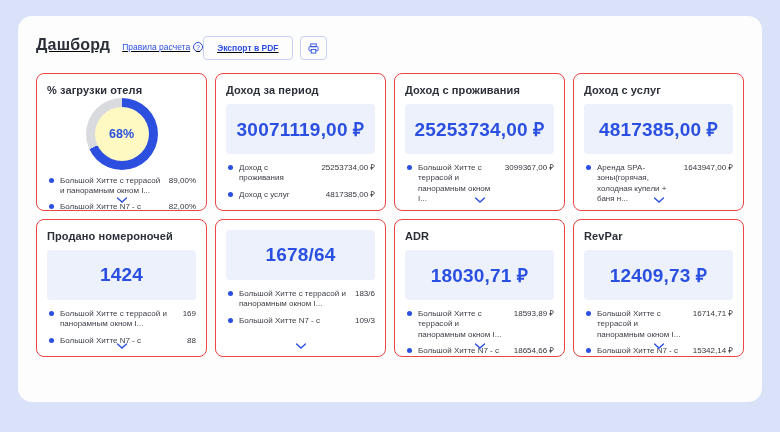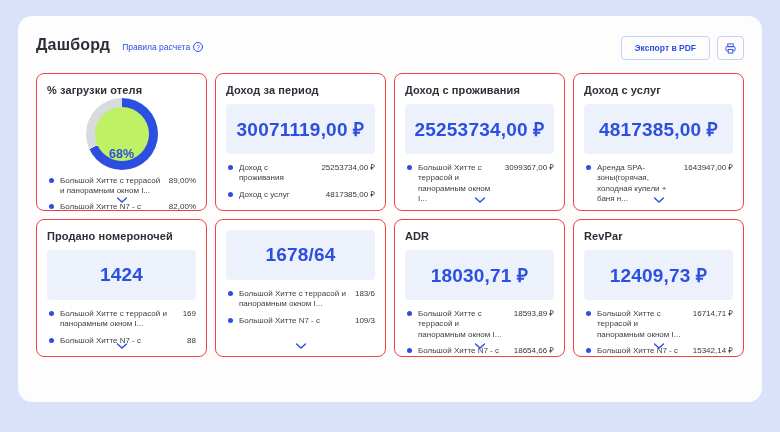--- a/index.html
+++ b/index.html
@@ -1,21 +1,21 @@
 <!DOCTYPE html>
 <html lang="ru"><head>
 <meta charset="utf-8">
 <style>
   * { margin:0; padding:0; box-sizing:border-box; }
   html,body { width:780px; height:432px; overflow:hidden;
     font-family:"Liberation Sans", sans-serif; background:#d9e2f9; }
   .panel { position:absolute; left:18px; top:16px; width:744px; height:386px;
     background:#fdfdfe; border-radius:14px; padding:20px 18px; }
   
-  .hdr { display:flex; justify-content:space-between; align-items:flex-start; }
+  .hdr { display:flex; justify-content:flex-start; align-items:flex-start;text-decoration:underline; }
   .hdr-left { display:flex; align-items:baseline; gap:12px; }
   .title { font-size:16px; font-weight:bold; color:#2b2f38; letter-spacing:.2px; }
   .rules { font-size:8.5px; color:#2d4fe0; display:flex; align-items:center; gap:3px; cursor:pointer; }
   .qmark { width:10px; height:10px; border:1px solid #2d4fe0; border-radius:50%;
     font-size:6.5px; display:flex; align-items:center; justify-content:center; color:#2d4fe0; }
   .hdr-right { display:flex; gap:7px; }
   .btn-outline { height:24px; padding:0 13px; border:1px solid #c7d1f2; border-radius:4px;
     background:#fdfdfe; color:#2d4fe0; font-size:8.5px; font-weight:bold; cursor:pointer;
     display:flex; align-items:center; font-family:inherit; }
   .btn-icon { width:27px; padding:0; justify-content:center; }
@@ -40,22 +40,22 @@
   .items { margin-top:9px; display:flex; flex-direction:column; gap:6px; }
   .item { display:flex; align-items:flex-start; font-size:8px; line-height:1.3; }
   .dot { width:5px; height:5px; border-radius:50%; background:#2b50e1; flex:none; margin:2px 6px 0 2px; }
   .item-name { flex:1; color:#3a3e45; padding-right:8px; }
   .item-value { color:#33363d; white-space:nowrap; }
   .chev { position:absolute; bottom:1px; left:50%; transform:translateX(-50%); cursor:pointer;
     padding:2px 6px; }
   
   .donut-wrap { margin:2px auto 0; width:72px; height:72px; position:relative; }
   .donut-ring { width:100%; height:100%; border-radius:50%; }
-  .donut-hole { position:absolute; inset:9px; background:#bef264; border-radius:50%;
-    display:flex; align-items:flex-end; justify-content:center; }
+  .donut-hole { position:absolute; inset:9px; background:#fef9c3; border-radius:50%;
+    display:flex; align-items:center; justify-content:center; }
   .donut-label { font-size:12.5px; font-weight:bold; color:#2b50e1; }
   .donut-card .card-title { margin-bottom:2px; }
   .donut-card .items { margin-top:6px; gap:5px; }
 </style>
 </head>
 <body>
 
 <div class="panel">
 
   <div class="hdr">

